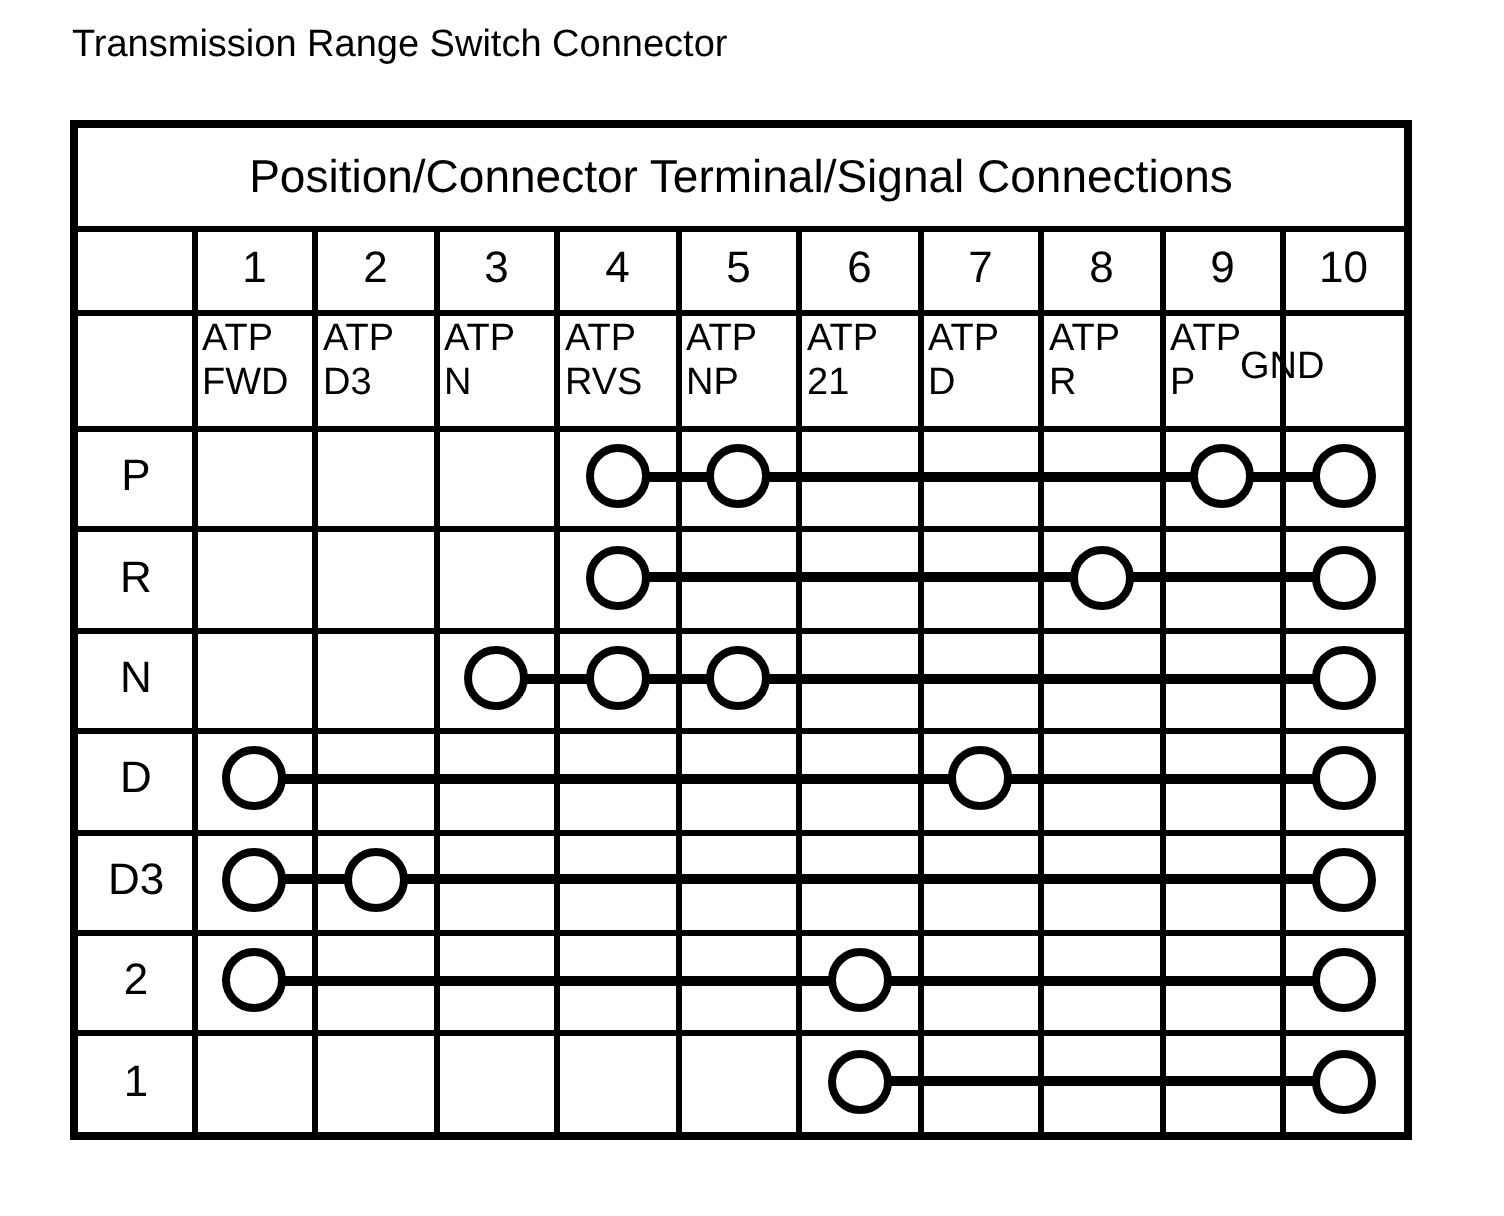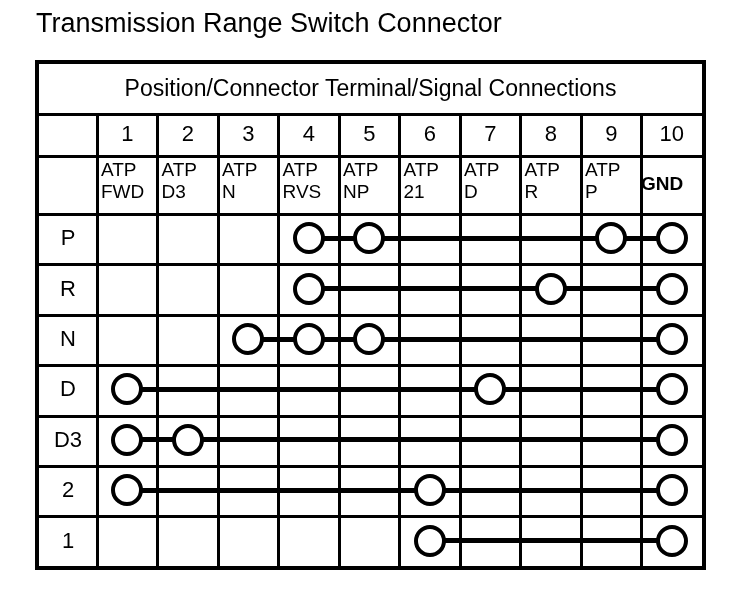--- a/index.html
+++ b/index.html
@@ -13,21 +13,21 @@
     font-family: "Liberation Sans", sans-serif;
     color: #000000;
     position: relative;
     overflow: hidden;
   }
 
   #page-title {
     position: absolute;
     left: 36px;
     top: 6px;
-    font-size: 27px;
+    font-size: 19px;
     font-weight: normal;
     letter-spacing: 0px;
     white-space: nowrap;
     line-height: 34px;
   }
 
   
   #matrix-wrap {
     position: absolute;
     left: 35px;
@@ -172,21 +172,21 @@
         <div class="cell-text sig-cell" style="left: 300px; top: 91px; width: 60.5px;">ATP
 NP</div>
         <div class="cell-text sig-cell" style="left: 360.5px; top: 91px; width: 60.5px;">ATP
 21</div>
         <div class="cell-text sig-cell" style="left: 421px; top: 91px; width: 60.5px;">ATP
 D</div>
         <div class="cell-text sig-cell" style="left: 481.5px; top: 91px; width: 60.5px;">ATP
 R</div>
         <div class="cell-text sig-cell" style="left: 542px; top: 91px; width: 60.5px;">ATP
 P</div>
-        <div class="cell-text sig-cell mid" style="left: 598px; top: 91px; width: 60.5px; font-weight: bold;">GND</div>
+        <div class="cell-text sig-cell mid" style="left: 577px; top: 91px; width: 60.5px;">GND</div>
         <div class="cell-text row-label" style="left: 0px; top: 149px; width: 58px; height: 50.4px;">P</div>
         <div class="cell-text row-label" style="left: 0px; top: 199.4px; width: 58px; height: 50.4px;">R</div>
         <div class="cell-text row-label" style="left: 0px; top: 249.8px; width: 58px; height: 50.4px;">N</div>
         <div class="cell-text row-label" style="left: 0px; top: 300.2px; width: 58px; height: 50.4px;">D</div>
         <div class="cell-text row-label" style="left: 0px; top: 350.6px; width: 58px; height: 50.4px;">D3</div>
         <div class="cell-text row-label" style="left: 0px; top: 401px; width: 58px; height: 50.4px;">2</div>
         <div class="cell-text row-label" style="left: 0px; top: 451.4px; width: 58px; height: 50.4px;">1</div>
         <div class="wire" style="left: 269.75px; top: 171.7px; width: 60.5px;"></div>
         <div class="wire" style="left: 330.25px; top: 171.7px; width: 242px;"></div>
         <div class="wire" style="left: 572.25px; top: 171.7px; width: 60.5px;"></div>

